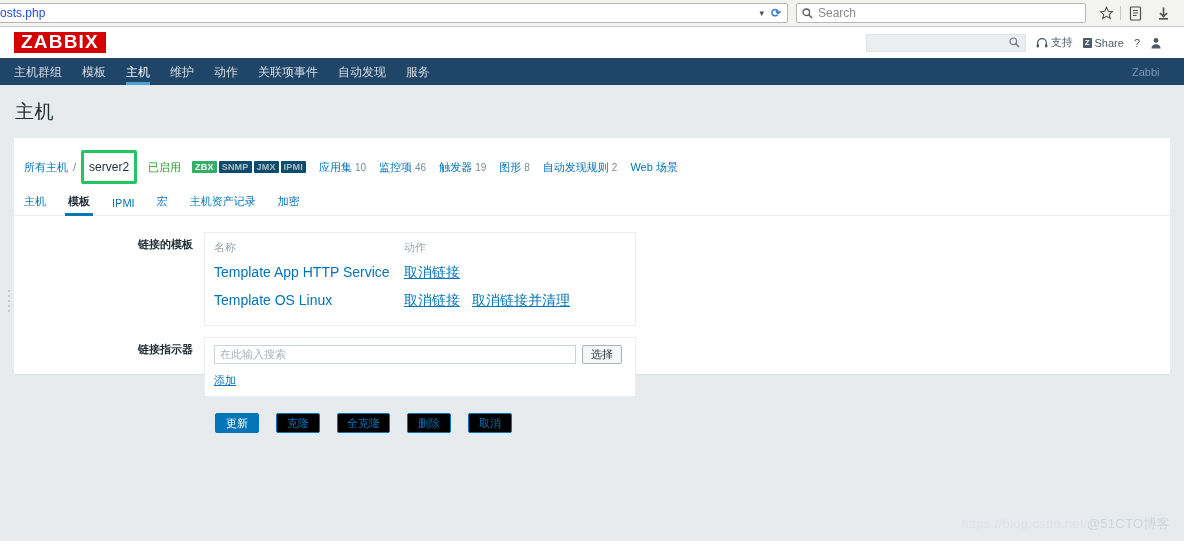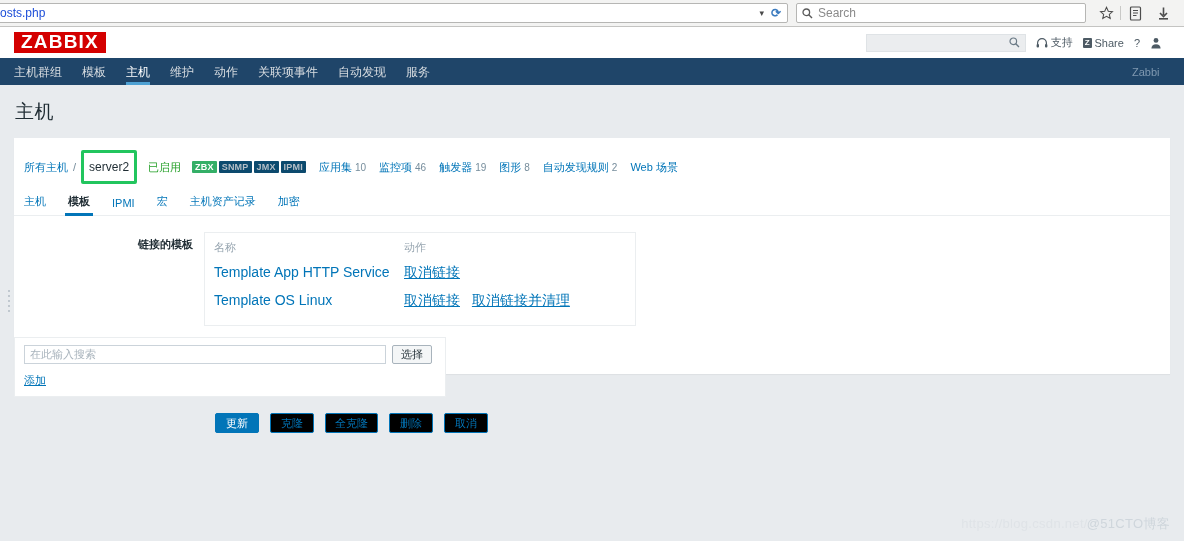--- a/index.html
+++ b/index.html
@@ -322,21 +322,21 @@
   }
   .add-link {
     display: inline-block;
     margin-top: 9px;
     color: #0275b8;
     font-size: 11px;
     text-decoration: underline;
     cursor: pointer;
   }
 
-  .btn-row { display: flex; gap: 11px; padding-left: 201px; margin-top: 16px; }
+  .btn-row { display: flex; gap: 17px; padding-left: 201px; margin-top: 16px; }
   .btn {
     font-size: 11px;
     height: 20px;
     min-width: 44px;
     border-radius: 2px;
     display: flex; align-items: center; justify-content: center;
     padding: 0 9px;
     cursor: pointer;
     border: 1px solid #0275b8;
     background: #000000;
@@ -548,20 +548,21 @@
                     <span class="action-link">取消链接并清理</span>
                   </td>
                 </tr>
               </tbody>
             </table>
           </div>
         </div>
       </div>
 
       <div class="form-row">
+        <div class="form-label">链接指示器</div>
         <div class="form-field">
           <div class="box">
             <div class="ms-row">
               <div class="ms-input">
                 <span class="ph">在此输入搜索</span>
               </div>
               <div class="btn-select">选择</div>
             </div>
             <span class="add-link">添加</span>
           </div>

